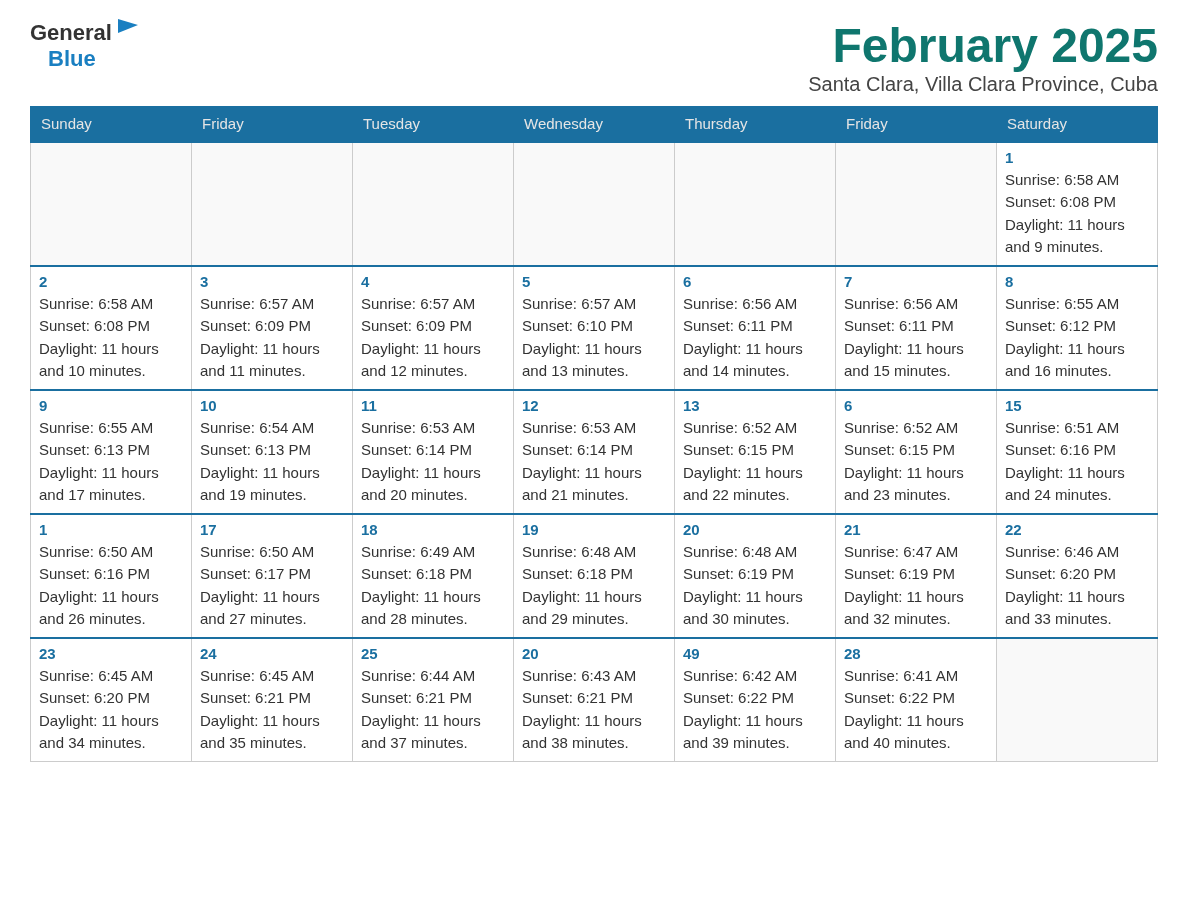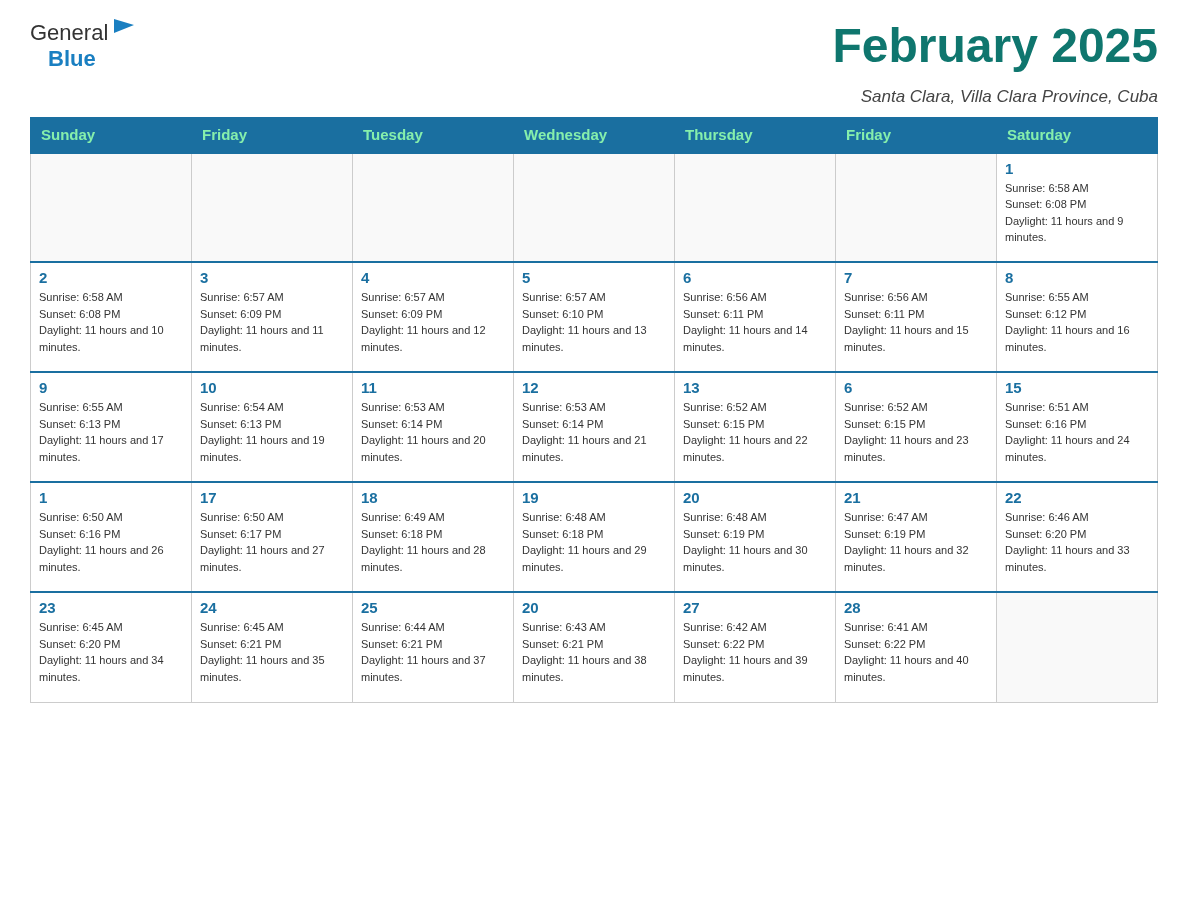--- a/index.html
+++ b/index.html
@@ -11,55 +11,54 @@
       min-height: 918px;
     }
     .header {
       display: flex;
       justify-content: space-between;
       align-items: flex-start;
       margin-bottom: 10px;
     }
     .logo-text {
       font-size: 22px;
-      font-weight: normal;
+      font-weight: bold;
       color: #333;
       line-height: 1.2;
     }
     .logo-icon {
       width: 28px;
       height: 28px;
       margin-left: 2px;
       margin-top: -8px;
     }
     .title-block {
       text-align: right;
     }
     .month-title {
       font-size: 48px;
       font-weight: bold;
       color: #0f766e;
       line-height: 1.1;
     }
     .location-title {
-      font-size: 17px;
+      font-size: 20px;
       color: #444;
-      margin-top: 14px;
-      font-style: italic;
+      margin-top: 0;
     }
     .calendar {
       width: 100%;
       border-collapse: collapse;
       margin-top: 10px;
     }
     .calendar th {
       background-color: #1a6fa0;
-      color: #86efac;
+      color: #e5e5e5;
       font-size: 15px;
-      font-weight: bold;
+      font-weight: normal;
       padding: 8px 10px;
       text-align: left;
       border: 1px solid #1a6fa0;
     }
     .calendar td {
       vertical-align: top;
       border: 1px solid #ccc;
       padding: 6px 8px;
       width: 14.28%;
       min-height: 110px;
@@ -70,21 +69,21 @@
       height: 110px;
     }
     .day-number {
       font-size: 15px;
       font-weight: bold;
       color: #1a6fa0;
       display: block;
       margin-bottom: 3px;
     }
     .day-info {
-      font-size: 11px;
+      font-size: 15px;
       color: #333;
       line-height: 1.5;
     }
     .empty-cell {
       background: #f9f9f9;
     }
     .calendar tbody tr:first-child td {
       border-top: 3px solid #1a6fa0;
     }
     .calendar tbody tr td {
@@ -251,21 +250,21 @@
         </td>
         <td>
           <span class="day-number">25</span>
           <div class="day-info">Sunrise: 6:44 AM<br>Sunset: 6:21 PM<br>Daylight: 11 hours and 37 minutes.</div>
         </td>
         <td>
           <span class="day-number">20</span>
           <div class="day-info">Sunrise: 6:43 AM<br>Sunset: 6:21 PM<br>Daylight: 11 hours and 38 minutes.</div>
         </td>
         <td>
-          <span class="day-number">27</span>
+          <span class="day-number">49</span>
           <div class="day-info">Sunrise: 6:42 AM<br>Sunset: 6:22 PM<br>Daylight: 11 hours and 39 minutes.</div>
         </td>
         <td>
           <span class="day-number">28</span>
           <div class="day-info">Sunrise: 6:41 AM<br>Sunset: 6:22 PM<br>Daylight: 11 hours and 40 minutes.</div>
         </td>
         <td class="empty-cell"></td>
       </tr>
     </tbody>
 </table>

